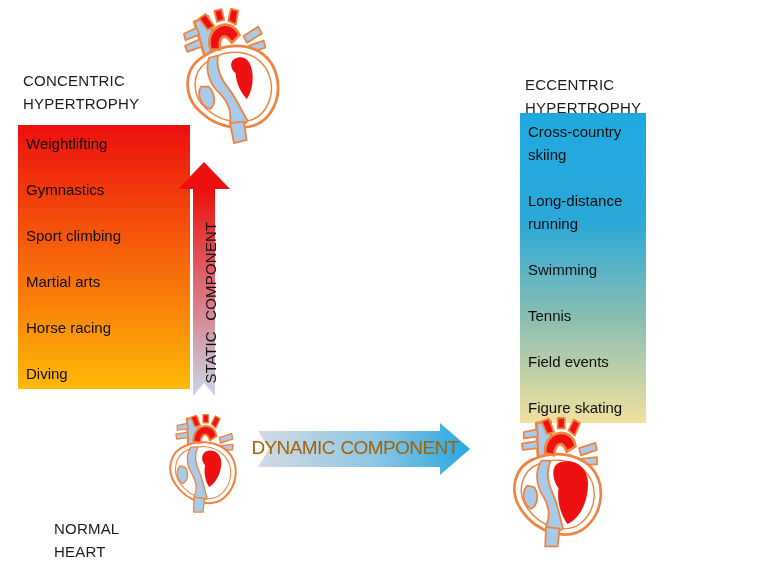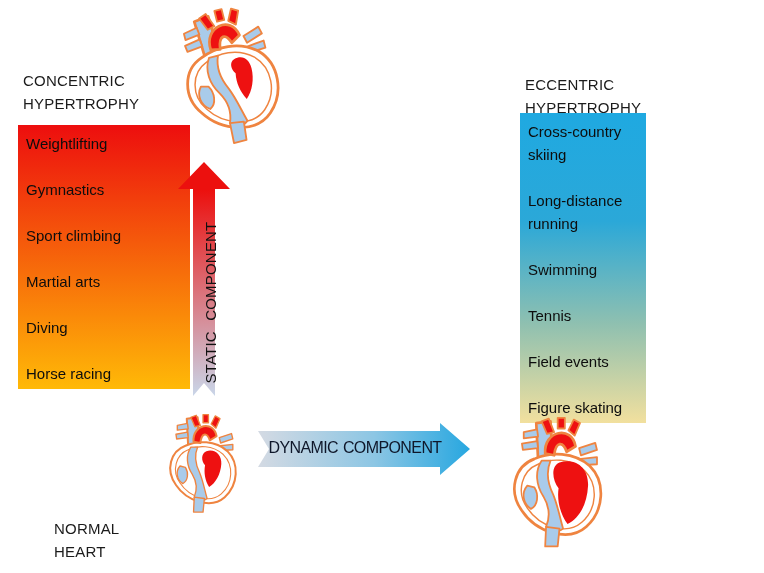--- a/index.html
+++ b/index.html
@@ -33,21 +33,21 @@
   }
   #static-arrow-label span{
     transform:translate(3px,22px) rotate(-90deg);
     white-space:nowrap; font-size:15px; color:#111; word-spacing:6px; letter-spacing:.2px;
   }
   #dynamic-arrow-label{
     position:absolute; left:262px; top:423px; width:186px; height:50px;
     display:flex; align-items:center; justify-content:center; pointer-events:none;
   }
   #dynamic-arrow-label span{
-    white-space:nowrap; font-size:16px; color:#0f172a; letter-spacing:-0.6px; word-spacing:1px;
+    white-space:nowrap; font-size:19px; color:#a16207; letter-spacing:-0.6px; word-spacing:1px;
   }
 
   .heart{ position:absolute; }
   #heart-concentric{ left:168px; top:4px; width:120px; height:146px; transform:rotate(-14deg); }
   #heart-normal{ left:157px; top:410px; width:88px; height:108px; }
   #heart-eccentric{ left:485px; top:416px; width:140px; height:134px; }
 </style>
 </head>
 <body>
 
@@ -55,22 +55,22 @@
 
   <div id="left-title" class="heading">CONCENTRIC HYPERTROPHY</div>
   <div id="right-title" class="heading">ECCENTRIC HYPERTROPHY</div>
   <div id="normal-heart-title" class="heading">NORMAL HEART</div>
 
   <div id="left-box" class="gradient-box" style="background: linear-gradient(rgb(237, 14, 14) 0%, rgb(255, 185, 7) 100%);">
     <div class="item">Weightlifting</div>
     <div class="item">Gymnastics</div>
     <div class="item">Sport climbing</div>
     <div class="item">Martial arts</div>
+    <div class="item">Horse racing</div>
     <div class="item">Diving</div>
-    <div class="item">Horse racing</div>
   </div>
 
   <div id="right-box" class="gradient-box" style="background: linear-gradient(rgb(31, 169, 225) 0%, rgb(43, 168, 216) 35%, rgb(143, 192, 176) 68%, rgb(242, 224, 158) 100%);">
     <div class="item">Cross-country skiing</div>
     <div class="item">Long-distance running</div>
     <div class="item">Swimming</div>
     <div class="item">Tennis</div>
     <div class="item">Field events</div>
     <div class="item">Figure skating</div>
   </div>

